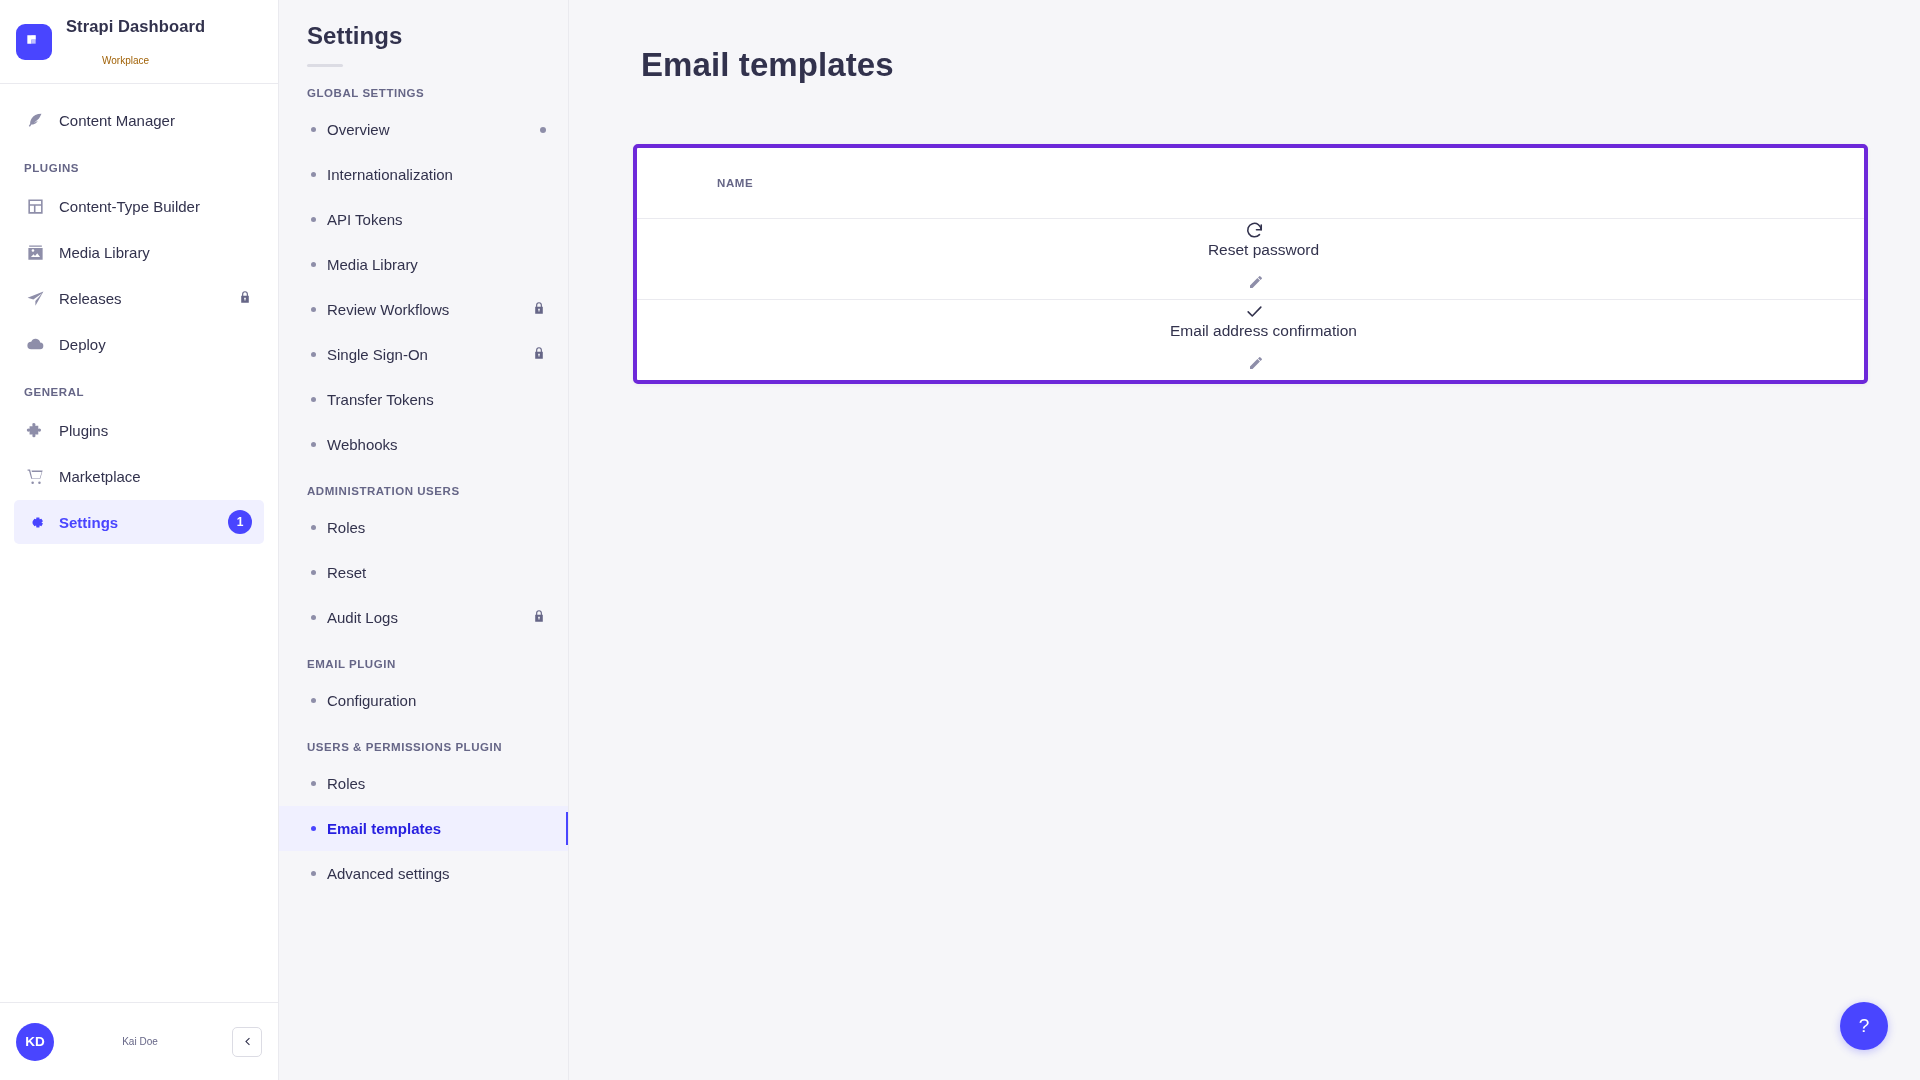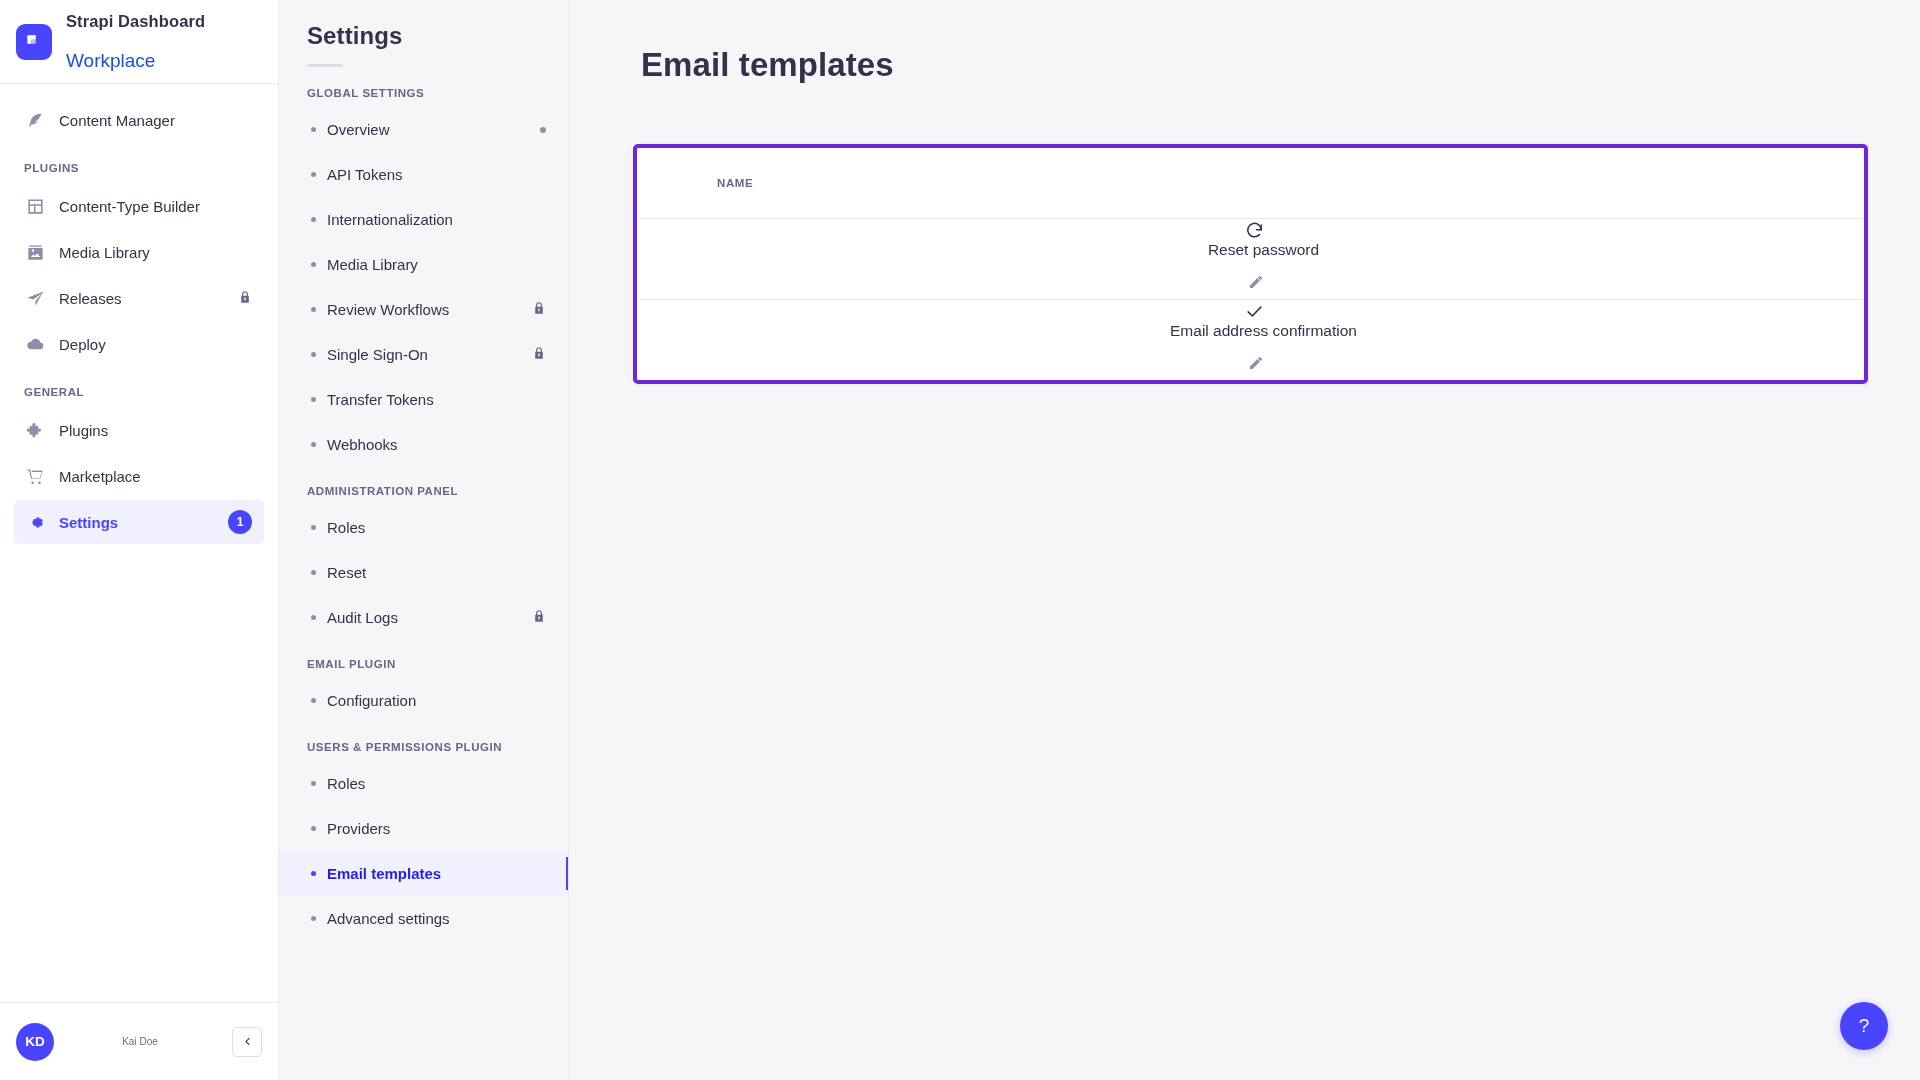--- a/index.html
+++ b/index.html
@@ -21,21 +21,21 @@
   .brand {
     height: 84px; display: flex; align-items: center;
     padding: 0 16px; gap: 14px; border-bottom: 1px solid #eaeaef;
   }
   .brand-logo {
     width: 36px; height: 36px; border-radius: 9px; background: #4945ff;
     display: flex; align-items: center; justify-content: center; flex: 0 0 36px;
   }
   .brand-text { display: flex; flex-direction: column; gap: 19px; line-height: 1.15; }
   .brand-title { font-size: 16.5px; font-weight: 700; color: #32324d; letter-spacing: .1px; }
-  .brand-sub { font-size: 19px; color: #1d4ed8; }
+  .brand-sub { font-size: 10px; color: #a16207; margin-left: 36px; }
 
   .nav-scroll { flex: 1; padding: 14px 14px 0 14px; overflow: hidden; }
   .nav-section-label {
     font-size: 11.5px; font-weight: 700; color: #666687;
     letter-spacing: .55px; padding: 0 10px; margin: 20px 0 10px 0;
   }
   .nav-item {
     display: flex; align-items: center; gap: 14px;
     height: 44px; padding: 0 12px; border-radius: 5px;
     color: #32324d; font-size: 15px; cursor: pointer; position: relative;
@@ -258,25 +258,25 @@
     <div class="subnav-divider"></div>
 
     <div class="sub-section-label first">GLOBAL SETTINGS</div>
     <div class="sub-item">
       <span class="bullet"></span>
       <span class="sub-label">Overview</span>
       <span class="sub-dot"></span>
     </div>
     <div class="sub-item">
       <span class="bullet"></span>
+      <span class="sub-label">Internationalization</span>
+    </div>
+    <div class="sub-item">
+      <span class="bullet"></span>
       <span class="sub-label">API Tokens</span>
-    </div>
-    <div class="sub-item">
-      <span class="bullet"></span>
-      <span class="sub-label">Internationalization</span>
     </div>
     <div class="sub-item">
       <span class="bullet"></span>
       <span class="sub-label">Media Library</span>
     </div>
     <div class="sub-item">
       <span class="bullet"></span>
       <span class="sub-label">Review Workflows</span>
       <span class="lock-ico">
         <svg viewBox="0 0 24 24">
@@ -295,21 +295,21 @@
     </div>
     <div class="sub-item">
       <span class="bullet"></span>
       <span class="sub-label">Transfer Tokens</span>
     </div>
     <div class="sub-item">
       <span class="bullet"></span>
       <span class="sub-label">Webhooks</span>
     </div>
 
-    <div class="sub-section-label">ADMINISTRATION PANEL</div>
+    <div class="sub-section-label">ADMINISTRATION USERS</div>
     <div class="sub-item">
       <span class="bullet"></span>
       <span class="sub-label">Roles</span>
     </div>
     <div class="sub-item">
       <span class="bullet"></span>
       <span class="sub-label">Reset</span>
     </div>
     <div class="sub-item">
       <span class="bullet"></span>
@@ -324,24 +324,20 @@
     <div class="sub-section-label">EMAIL PLUGIN</div>
     <div class="sub-item">
       <span class="bullet"></span>
       <span class="sub-label">Configuration</span>
     </div>
 
     <div class="sub-section-label">USERS &amp; PERMISSIONS PLUGIN</div>
     <div class="sub-item">
       <span class="bullet"></span>
       <span class="sub-label">Roles</span>
-    </div>
-    <div class="sub-item">
-      <span class="bullet"></span>
-      <span class="sub-label">Providers</span>
     </div>
     <div class="sub-item active">
       <span class="bullet"></span>
       <span class="sub-label">Email templates</span>
     </div>
     <div class="sub-item">
       <span class="bullet"></span>
       <span class="sub-label">Advanced settings</span>
     </div>
   </nav>

